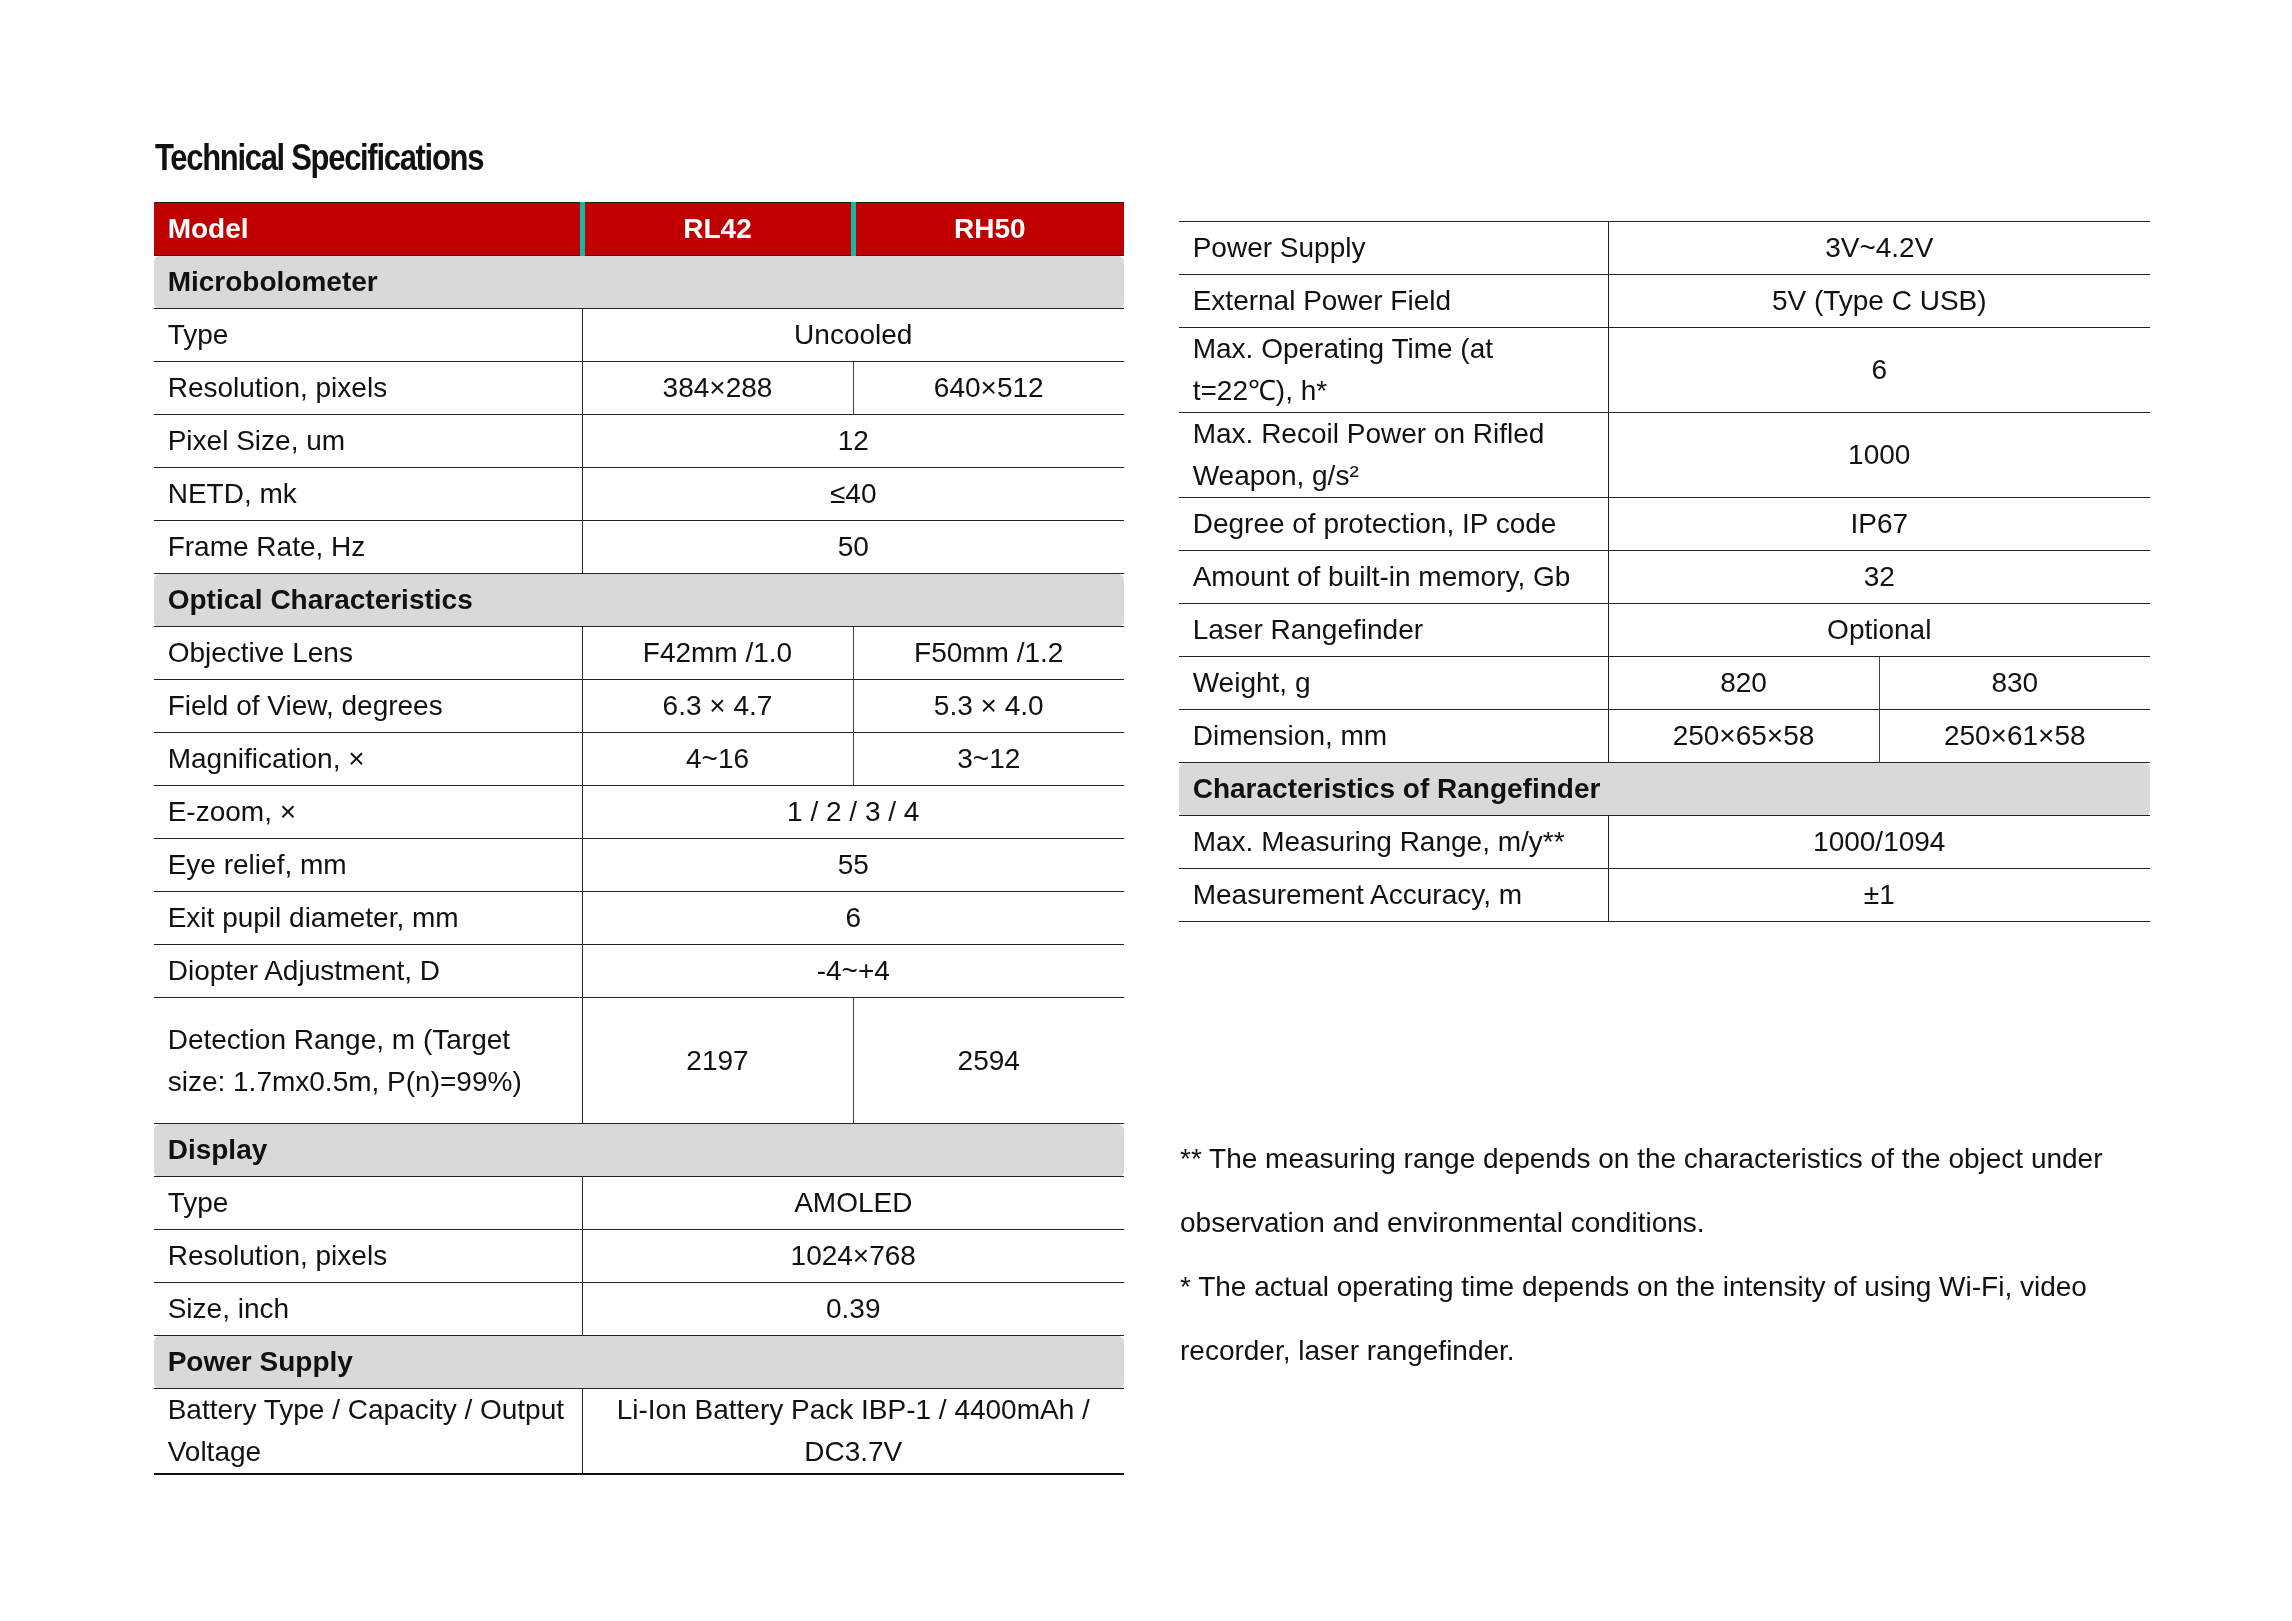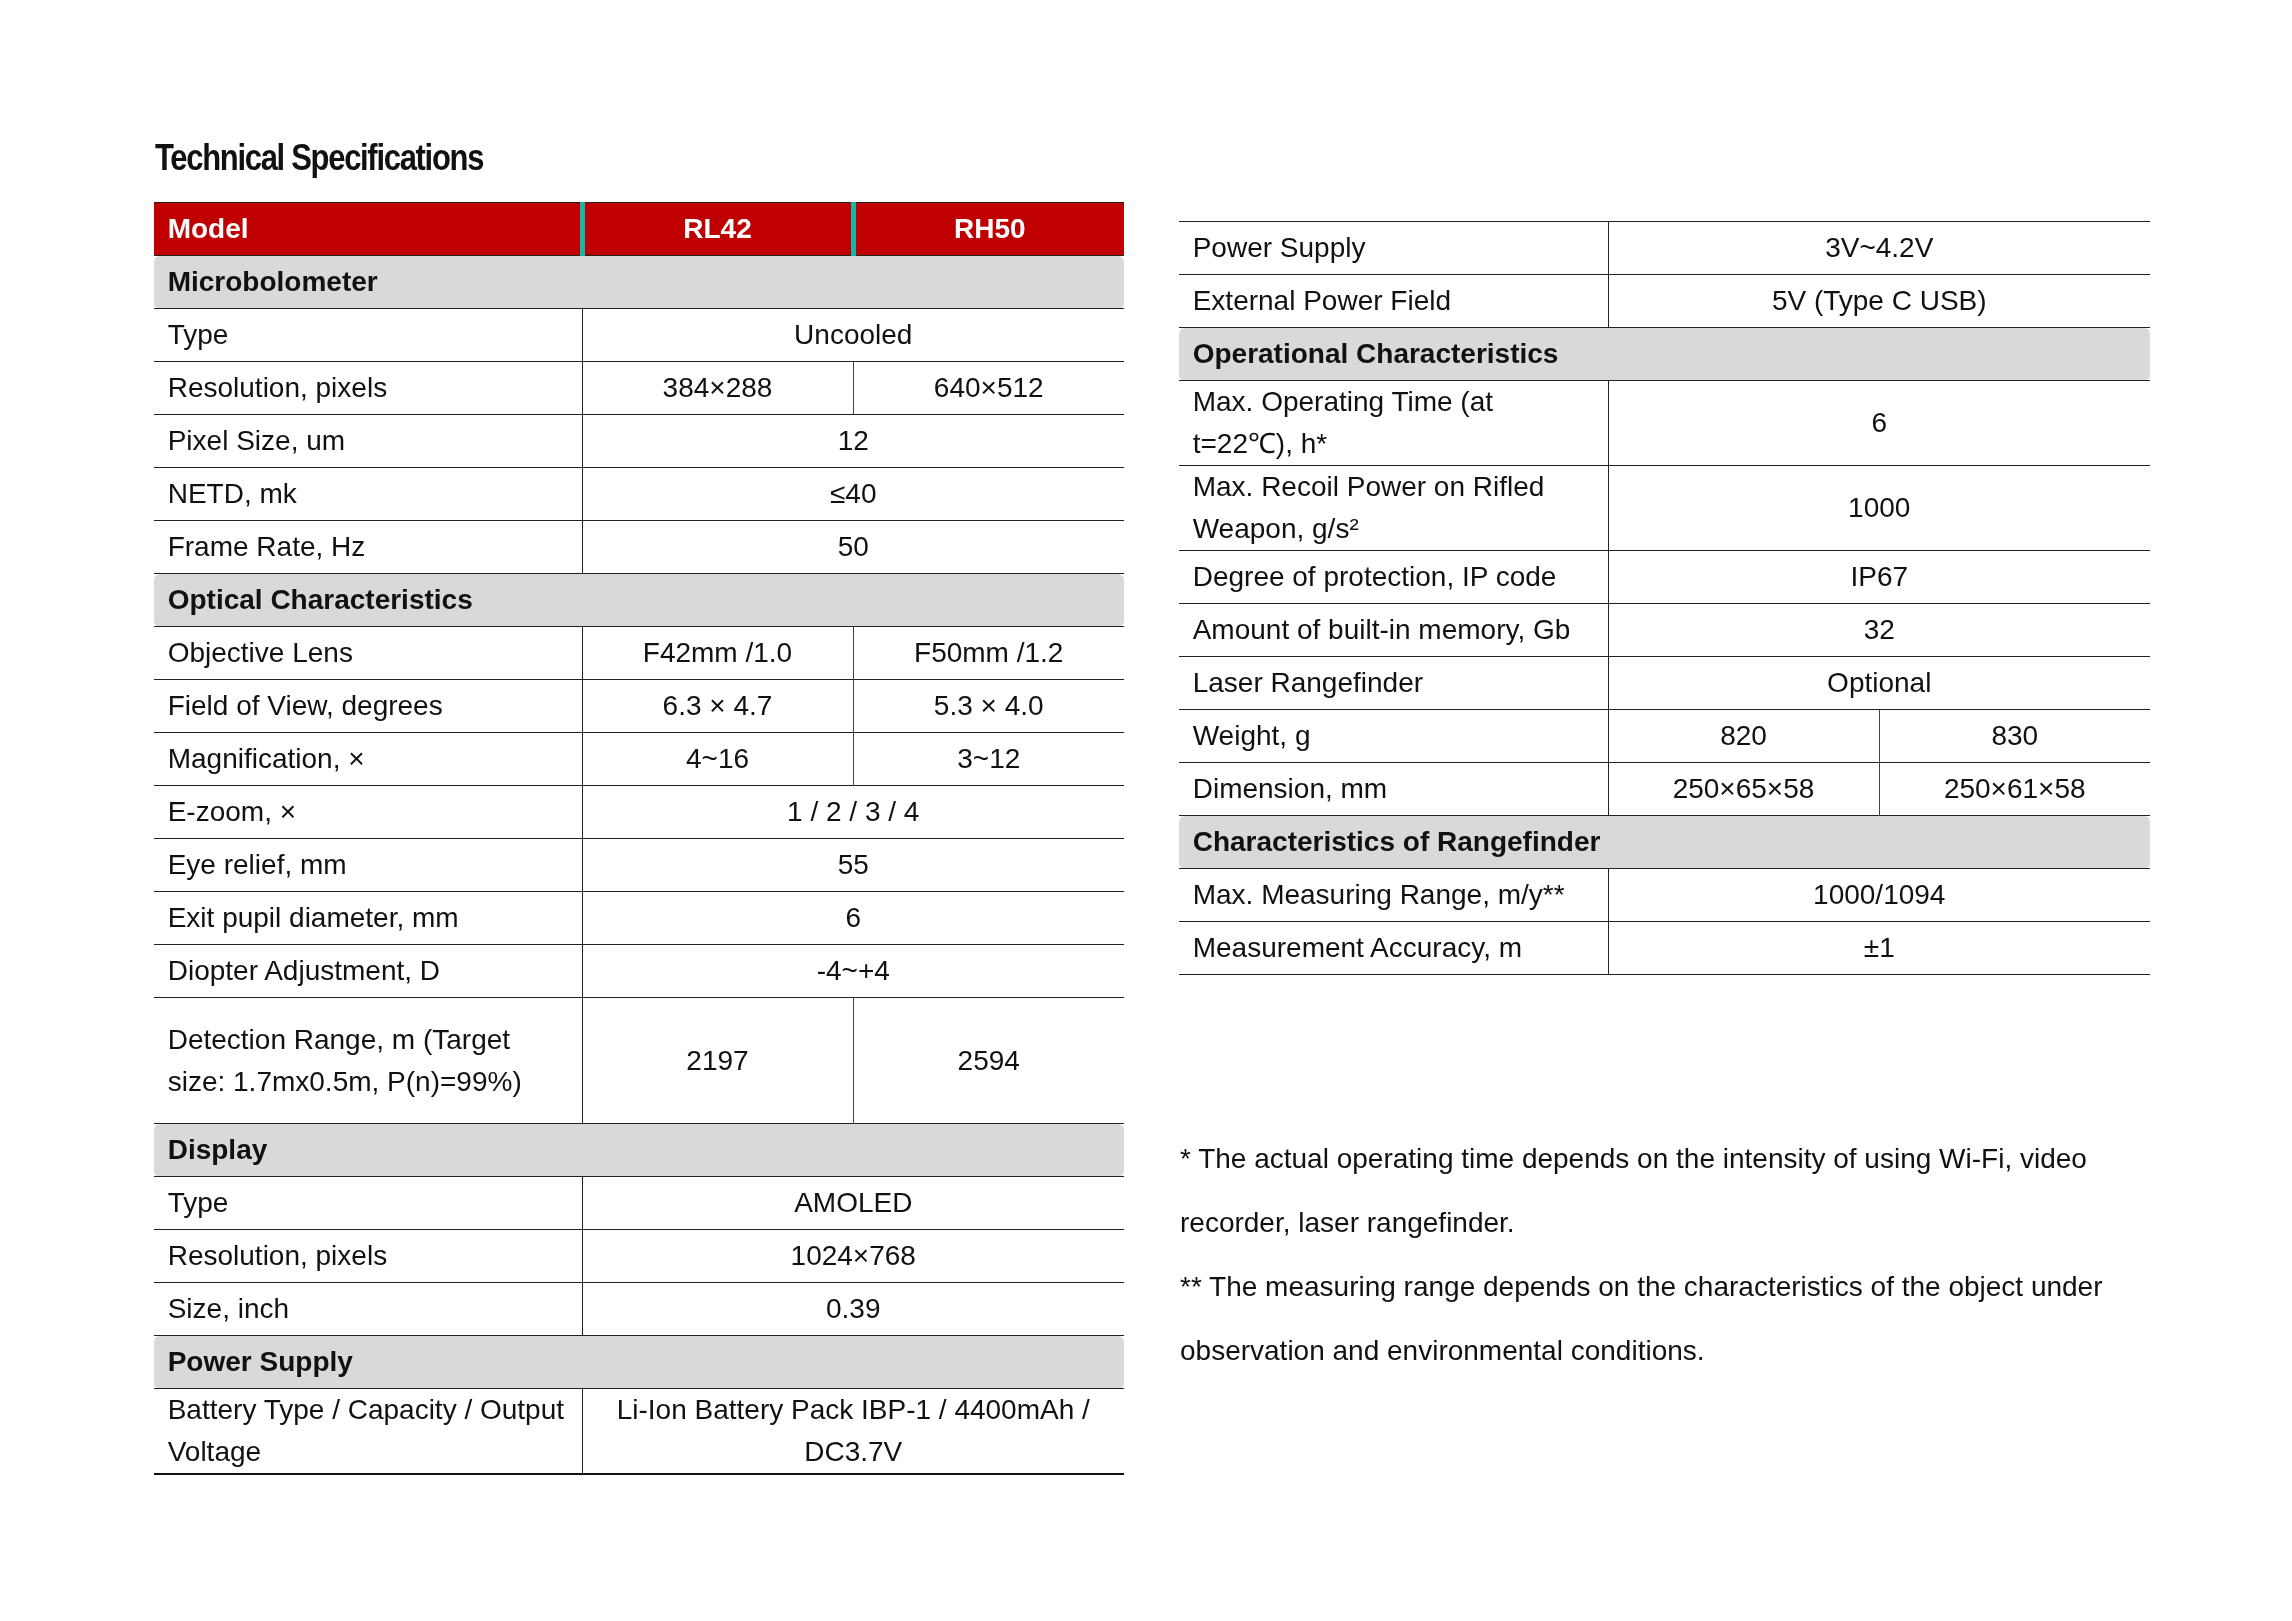--- a/index.html
+++ b/index.html
@@ -137,23 +137,20 @@
     </colgroup>
   <tbody id="right-body">
       <tr>
         <td>Power Supply</td>
         <td class="v" colspan="2">3V~4.2V</td>
       </tr>
       <tr>
         <td>External Power Field</td>
         <td class="v" colspan="2">5V (Type C USB)</td>
       </tr>
-      <tr class="sec">
-        <td colspan="3">Operational Characteristics</td>
-      </tr>
       <tr class="tall">
         <td>Max. Operating Time (at t=22℃), h*</td>
         <td class="v" colspan="2">6</td>
       </tr>
       <tr class="tall">
         <td>Max. Recoil Power on Rifled Weapon, g/s²</td>
         <td class="v" colspan="2">1000</td>
       </tr>
       <tr>
         <td>Degree of protection, IP code</td>
@@ -185,16 +182,16 @@
         <td class="v" colspan="2">1000/1094</td>
       </tr>
       <tr class="lastthin">
         <td>Measurement Accuracy, m</td>
         <td class="v" colspan="2">±1</td>
       </tr>
     </tbody>
 </table>
 
 <div class="notes">
+  <p>** The measuring range depends on the characteristics of the object under observation and environmental conditions.</p>
   <p>* The actual operating time depends on the intensity of using Wi-Fi, video recorder, laser rangefinder.</p>
-  <p>** The measuring range depends on the characteristics of the object under observation and environmental conditions.</p>
 </div>
 
 
 </body></html>

